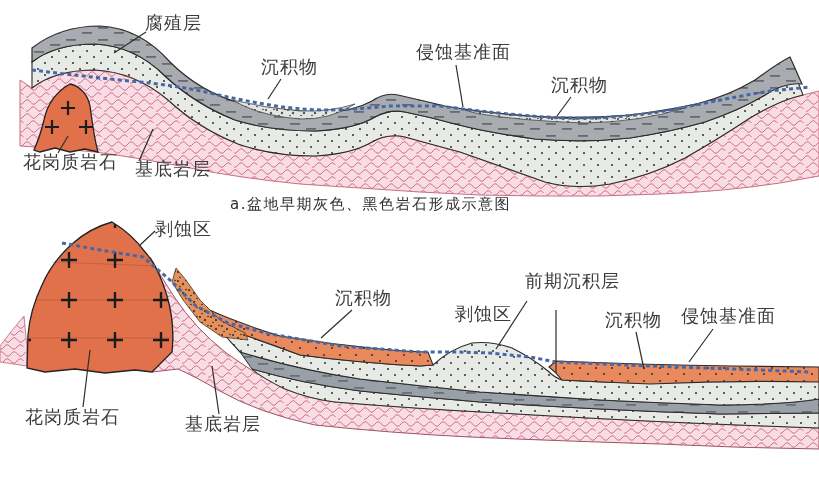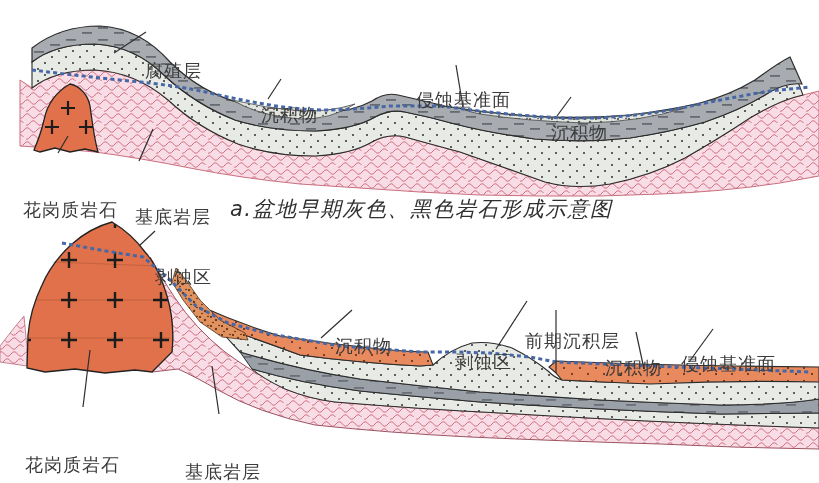--- a/index.html
+++ b/index.html
@@ -1,22 +1,22 @@
 <!DOCTYPE html>
 <html><head>
 <meta charset="utf-8">
 <style>
   html,body{margin:0;padding:0;background:#fff;}
   #stage{position:relative;width:819px;height:483px;background:#fff;overflow:hidden;
          font-family:"DejaVu Sans",sans-serif;}
   #art{position:absolute;left:0;top:0;z-index:1;}
   .lbl{position:absolute;z-index:2;font-size:18px;line-height:1.05;color:#3b3b3b;
-       letter-spacing:1px;white-space:nowrap;margin-top:48px;}
-  .caption{position:absolute;z-index:2;font-size:21px;color:#2f2f2f;letter-spacing:1.5px;
-       white-space:nowrap;font-style:italic;}
+       letter-spacing:1px;white-space:nowrap;}
+  .caption{position:absolute;z-index:2;font-size:15px;color:#2f2f2f;letter-spacing:1.5px;
+       white-space:nowrap;}
 </style>
 </head>
 <body>
 
 <div id="stage">
 
 <svg id="art" width="819" height="483" viewBox="0 0 819 483">
   <defs>
     <pattern id="pw" width="26" height="14" patternUnits="userSpaceOnUse">
       <rect width="26" height="14" fill="#f9dde6"></rect>
@@ -123,19 +123,19 @@
 <div class="lbl" style="left:261px;top:58px">沉积物</div>
 <div class="lbl" style="left:416px;top:43px">侵蚀基准面</div>
 <div class="lbl" style="left:551px;top:76px">沉积物</div>
 <div class="lbl" style="left:23px;top:153px">花岗质岩石</div>
 <div class="lbl" style="left:135px;top:160px">基底岩层</div>
 <div class="caption" style="left:230px;top:195px">a.盆地早期灰色、黑色岩石形成示意图</div>
 
 <div class="lbl" style="left:155px;top:220px">剥蚀区</div>
 <div class="lbl" style="left:335px;top:289px">沉积物</div>
 <div class="lbl" style="left:455px;top:305px">剥蚀区</div>
-<div class="lbl" style="left:525px;top:284px">前期沉积层</div>
+<div class="lbl" style="left:525px;top:272px">前期沉积层</div>
 <div class="lbl" style="left:605px;top:311px">沉积物</div>
 <div class="lbl" style="left:681px;top:307px">侵蚀基准面</div>
 <div class="lbl" style="left:25px;top:408px">花岗质岩石</div>
 <div class="lbl" style="left:185px;top:415px">基底岩层</div>
 
 </div>
 
 </body></html>

